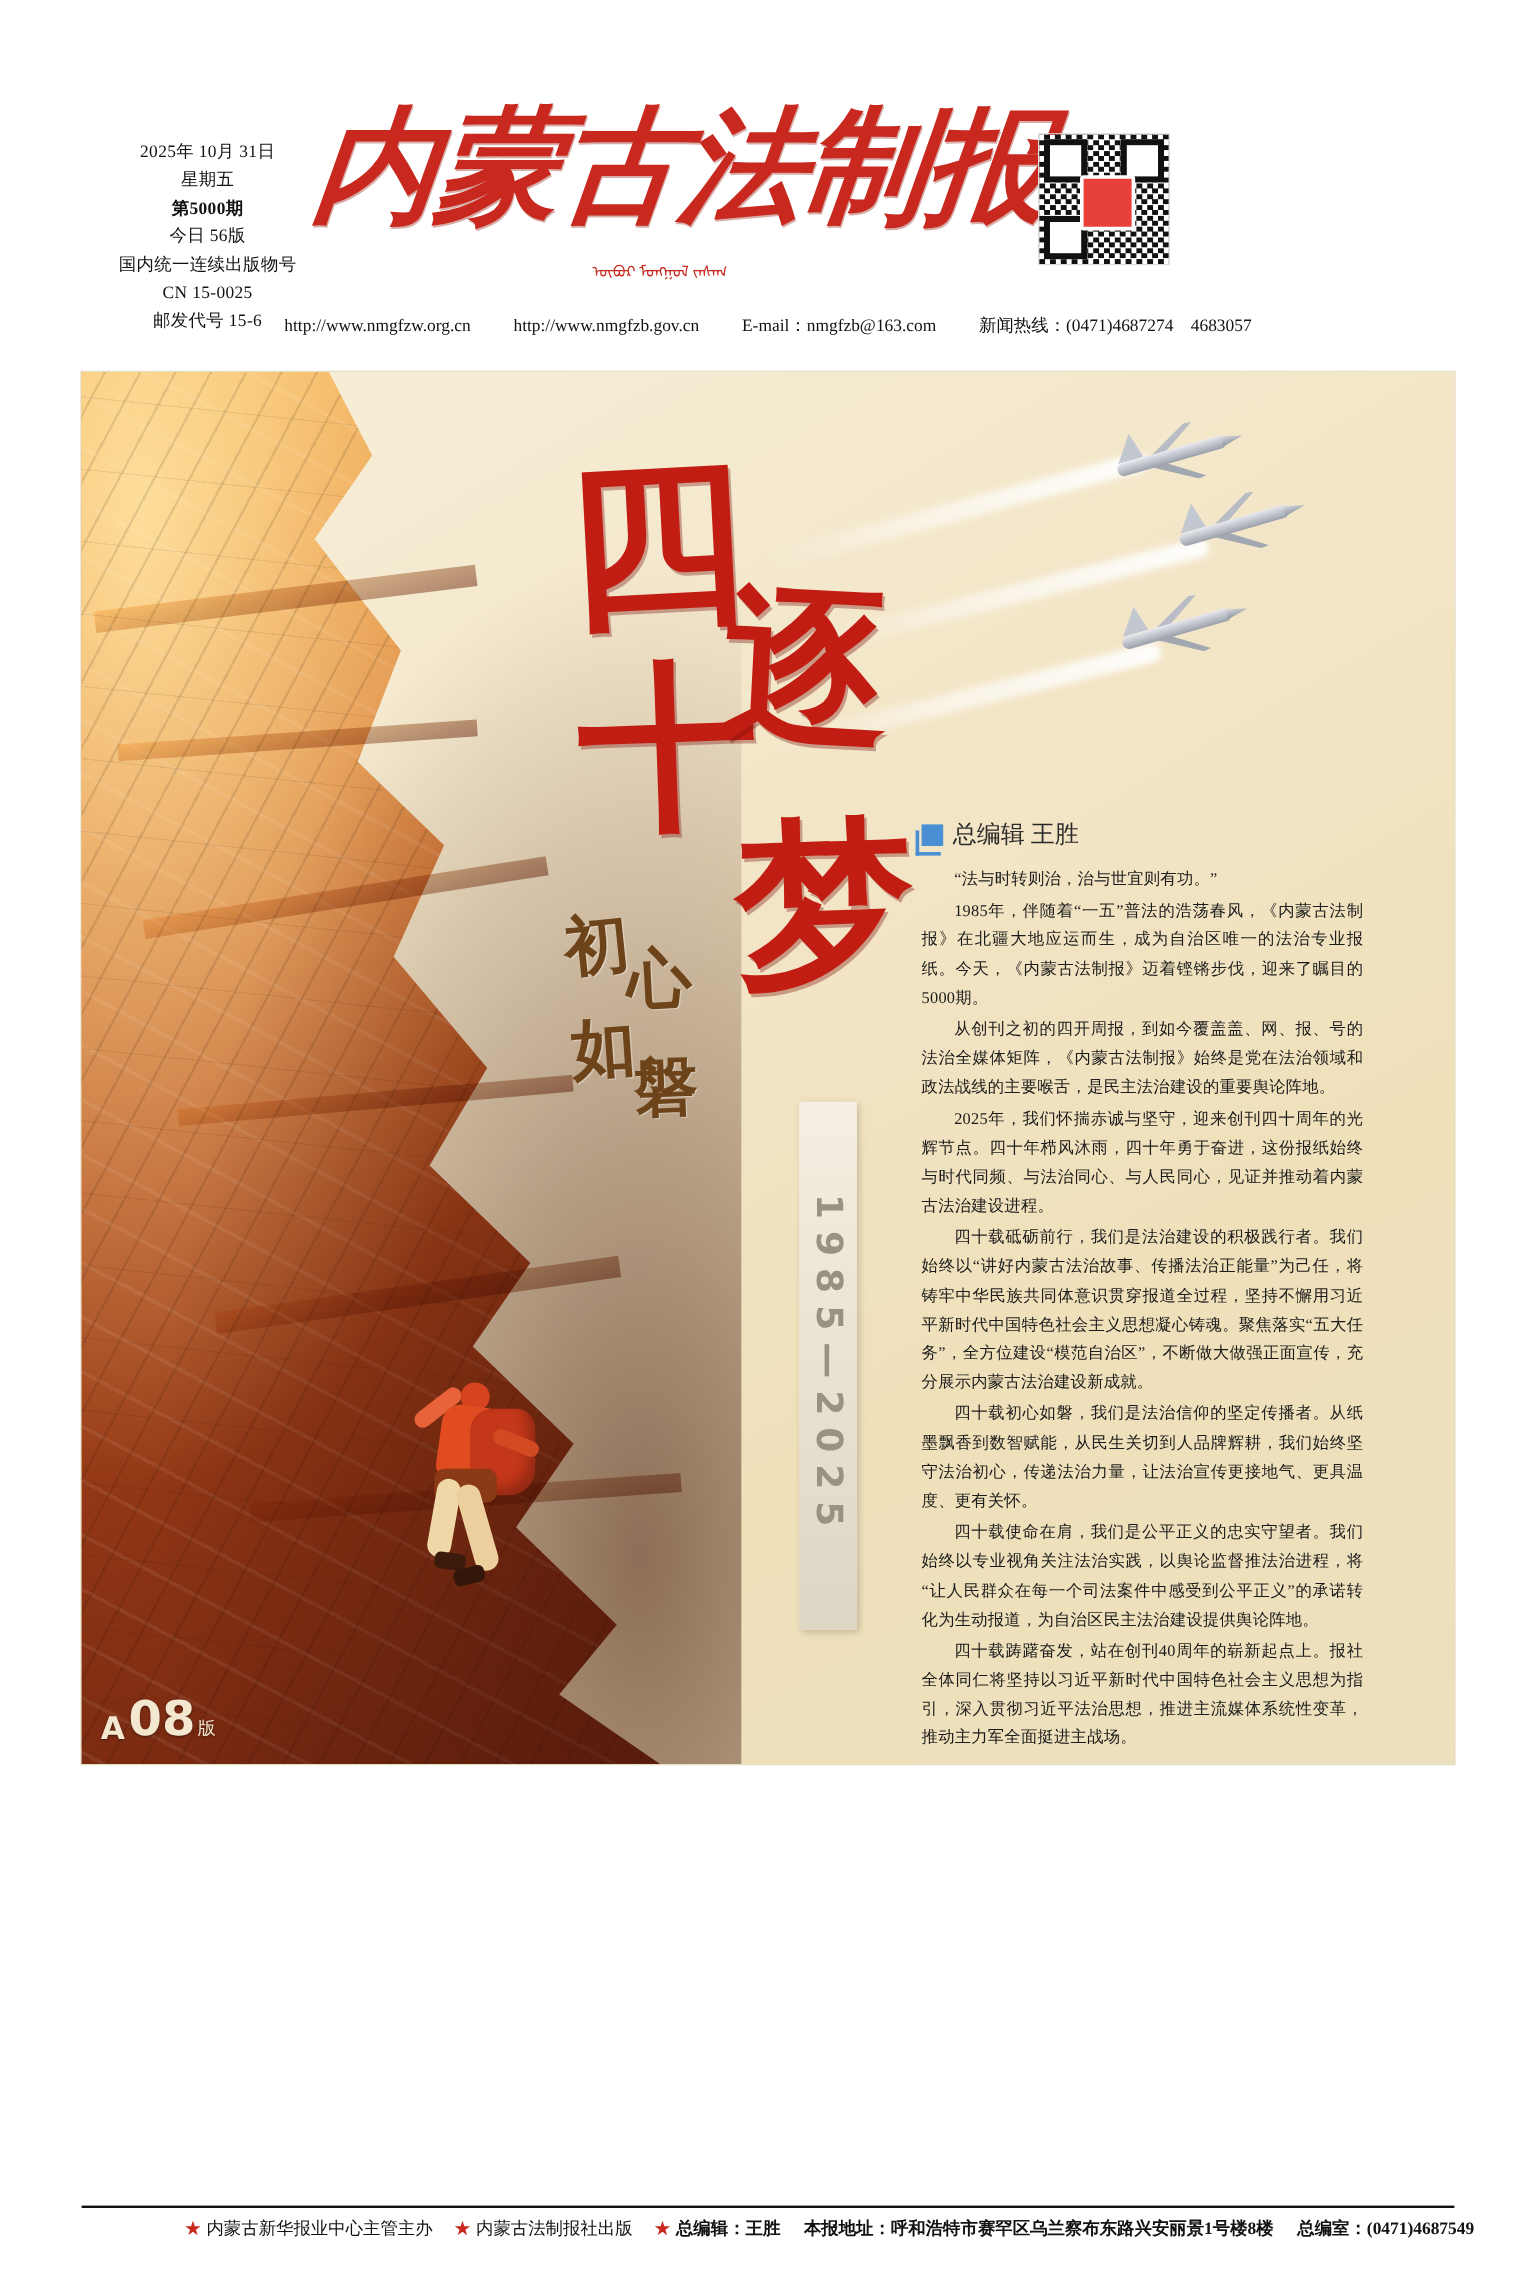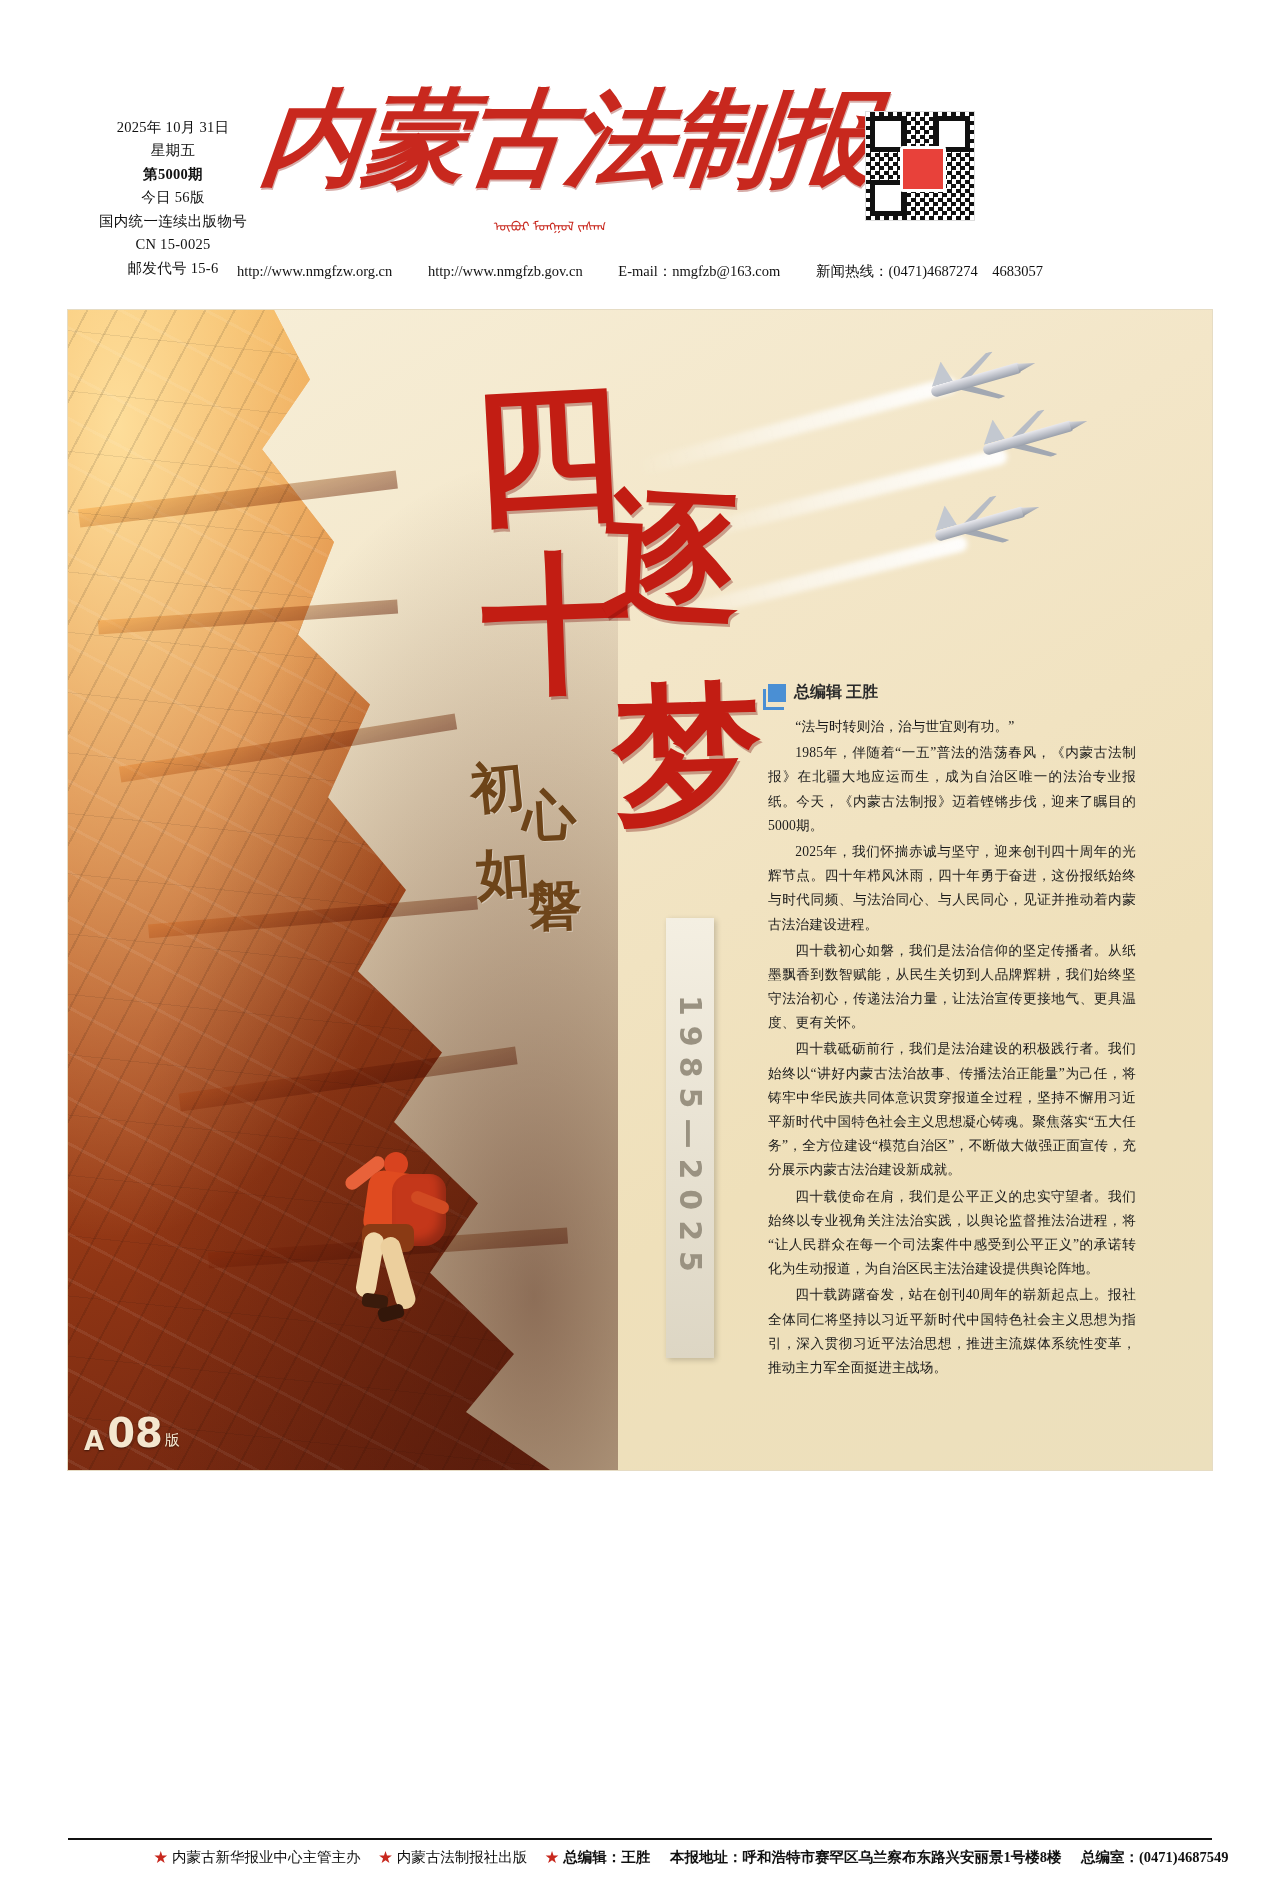--- a/index.html
+++ b/index.html
@@ -268,21 +268,21 @@
     background: #4a8fd4;
     position: relative;
   }
   .col-byline .mark:after {
     content:"";
     position:absolute; left:-5px; top:5px; width:18px; height:18px;
     border-left: 3px solid #4a8fd4;
     border-bottom: 3px solid #4a8fd4;
   }
   .col-byline .name {
-    font-size: 16px; font-weight: bold; color: #2a2a2a;
+    font-size: 20px; font-weight: normal; color: #2a2a2a;
   }
   .col-body {
     font-size: 13.6px;
     line-height: 1.78;
     text-align: justify;
     color: #1b1b1b;
     letter-spacing: .2px;
   }
   .col-body p { margin: 0 0 2px 0; text-indent: 2em; }
   .col-body p.lead { text-indent: 2em; }
@@ -433,23 +433,24 @@
   </div>
 
   <div class="column">
     <div class="col-byline">
       <span class="mark"></span>
       <span class="name">总编辑 王胜</span>
     </div>
     <div class="col-body">
       <p class="lead">“法与时转则治，治与世宜则有功。”</p>
       <p>1985年，伴随着“一五”普法的浩荡春风，《内蒙古法制报》在北疆大地应运而生，成为自治区唯一的法治专业报纸。今天，《内蒙古法制报》迈着铿锵步伐，迎来了瞩目的5000期。</p>
+      <p>从创刊之初的四开周报，到如今覆盖盖、网、报、号的法治全媒体矩阵，《内蒙古法制报》始终是党在法治领域和政法战线的主要喉舌，是民主法治建设的重要舆论阵地。</p>
       <p>2025年，我们怀揣赤诚与坚守，迎来创刊四十周年的光辉节点。四十年栉风沐雨，四十年勇于奋进，这份报纸始终与时代同频、与法治同心、与人民同心，见证并推动着内蒙古法治建设进程。</p>
+      <p>四十载砥砺前行，我们是法治建设的积极践行者。我们始终以“讲好内蒙古法治故事、传播法治正能量”为己任，将铸牢中华民族共同体意识贯穿报道全过程，坚持不懈用习近平新时代中国特色社会主义思想凝心铸魂。聚焦落实“五大任务”，全方位建设“模范自治区”，不断做大做强正面宣传，充分展示内蒙古法治建设新成就。</p>
       <p>四十载初心如磐，我们是法治信仰的坚定传播者。从纸墨飘香到数智赋能，从民生关切到人品牌辉耕，我们始终坚守法治初心，传递法治力量，让法治宣传更接地气、更具温度、更有关怀。</p>
-      <p>四十载砥砺前行，我们是法治建设的积极践行者。我们始终以“讲好内蒙古法治故事、传播法治正能量”为己任，将铸牢中华民族共同体意识贯穿报道全过程，坚持不懈用习近平新时代中国特色社会主义思想凝心铸魂。聚焦落实“五大任务”，全方位建设“模范自治区”，不断做大做强正面宣传，充分展示内蒙古法治建设新成就。</p>
       <p>四十载使命在肩，我们是公平正义的忠实守望者。我们始终以专业视角关注法治实践，以舆论监督推法治进程，将“让人民群众在每一个司法案件中感受到公平正义”的承诺转化为生动报道，为自治区民主法治建设提供舆论阵地。</p>
       <p>四十载踌躇奋发，站在创刊40周年的崭新起点上。报社全体同仁将坚持以习近平新时代中国特色社会主义思想为指引，深入贯彻习近平法治思想，推进主流媒体系统性变革，推动主力军全面挺进主战场。</p>
 
     </div>
   </div>
 
   <div class="badge">
     <span class="a">A</span>
     <span class="n">08</span>
     <span class="ban">版</span>

